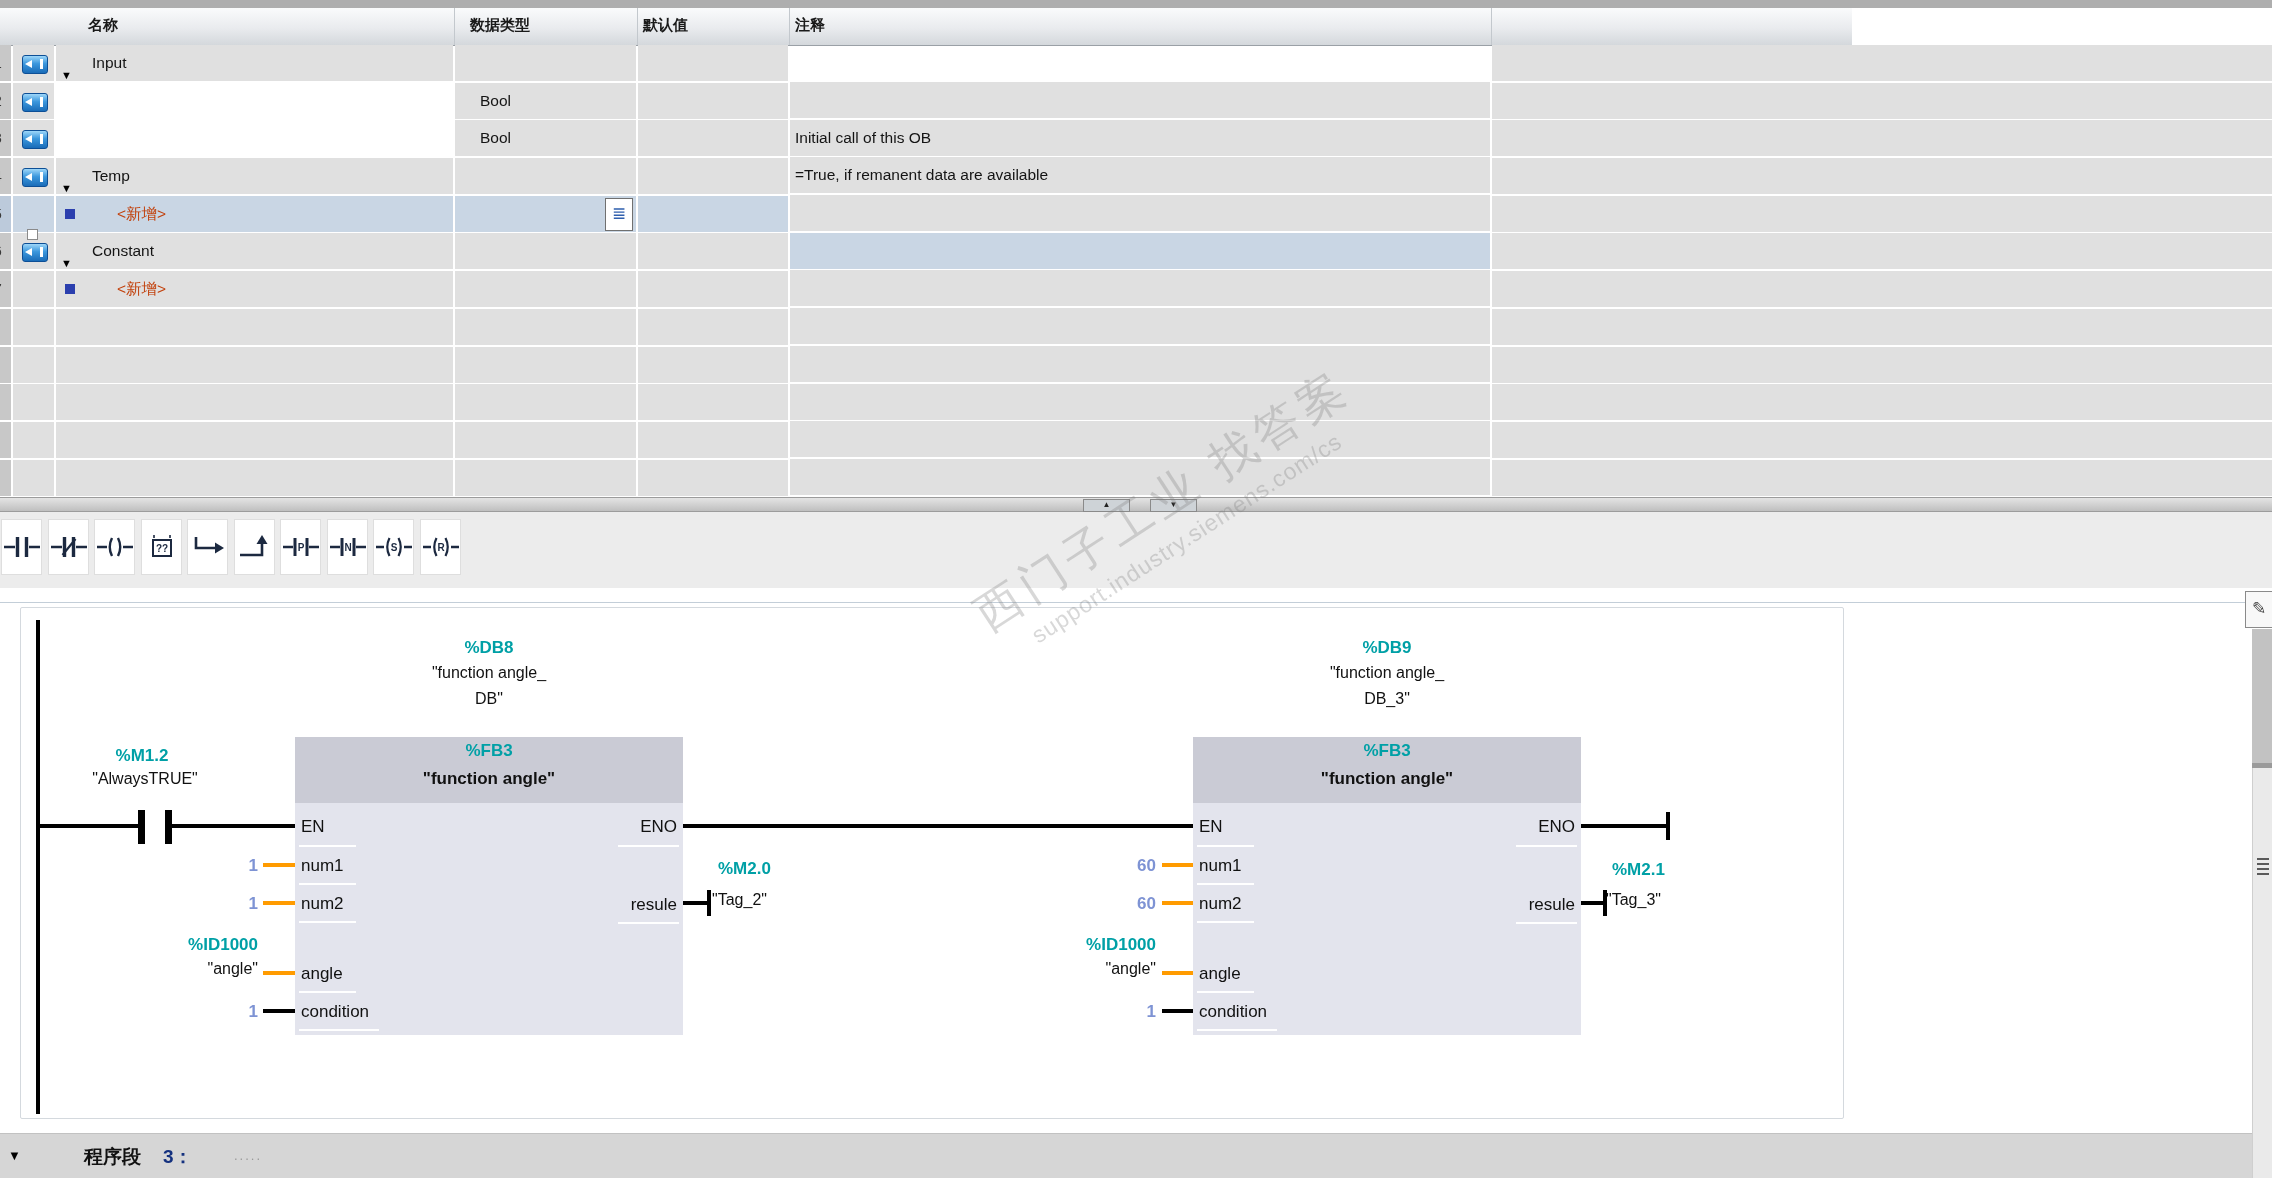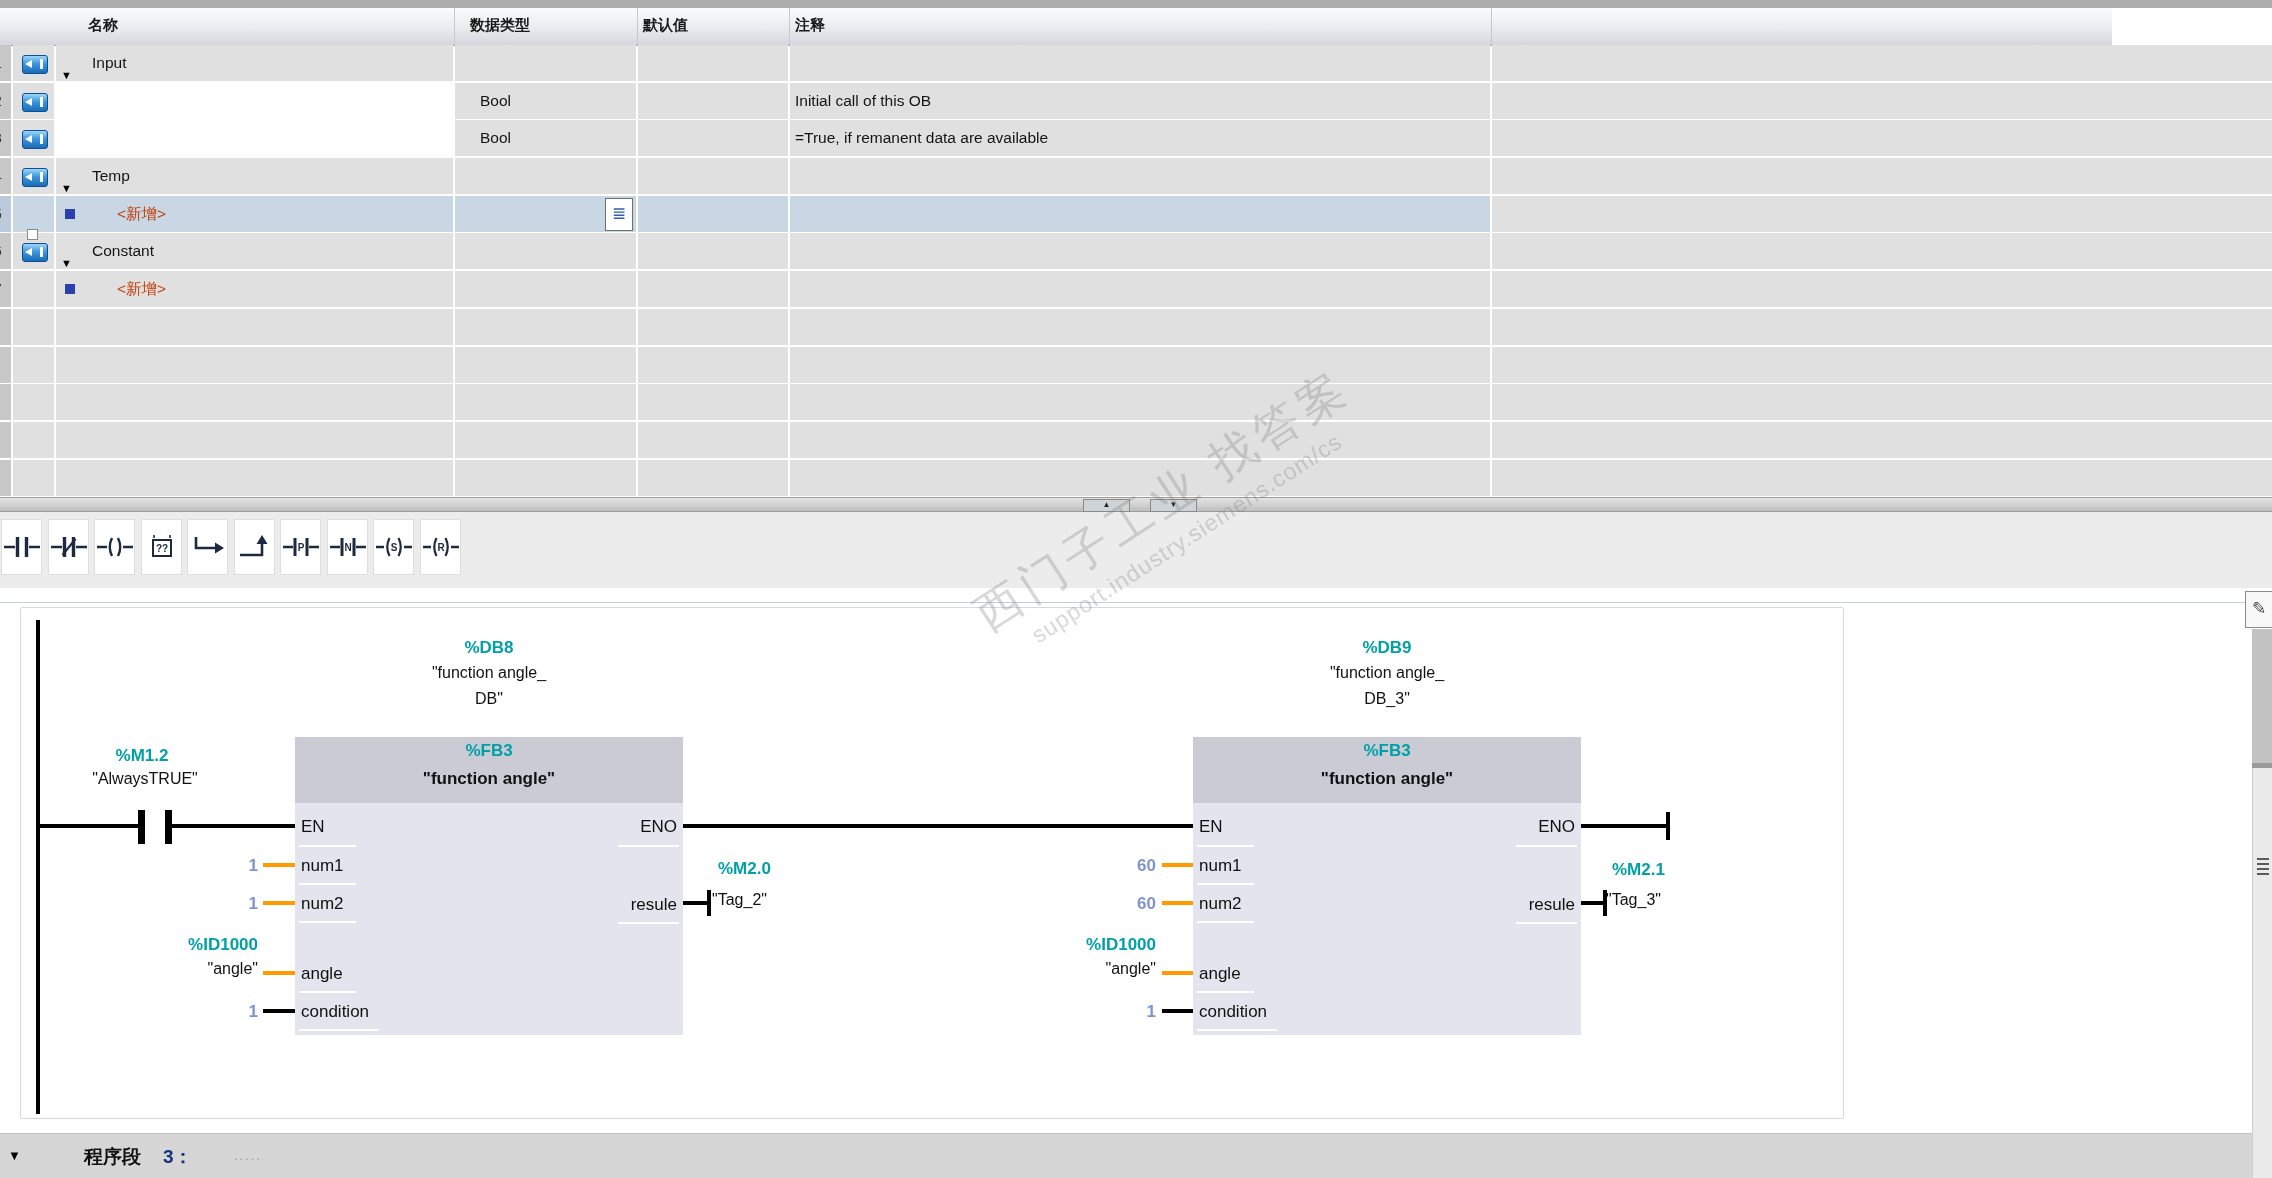--- a/index.html
+++ b/index.html
@@ -1,35 +1,35 @@
 <!DOCTYPE html>
 <html><head>
 <meta charset="utf-8">
 <style>
   html,body{margin:0;padding:0;background:#ffffff;font-family:"Liberation Sans",sans-serif;}
   #app{position:relative;width:2272px;height:1178px;overflow:hidden;background:#ffffff;}
   .abs{position:absolute;}
 
   
   #topstrip{left:0;top:0;width:2272px;height:8px;background:#aeaeae;}
-  #thead{left:0;top:8px;width:2112px;height:37px;
+  #thead{left:0;top:8px;width:1852px;height:37px;
          background:linear-gradient(180deg,#fafbfc 0%,#e9ebee 55%,#d4d8dc 100%);
          border-bottom:1px solid #9aa0a6;}
   .hlabel{position:absolute;top:8px;font-size:15px;font-weight:700;color:#1a1a1a;}
   .hsep{position:absolute;top:0;width:1px;height:37px;background:#c3c8cd;}
 
   .trow{position:absolute;left:0;width:2272px;height:36px;}
   .cell{position:absolute;top:0;height:36px;background:#e0e0e0;}
   .cn  {left:0;width:11px;background:#c8c8c8;color:#3a3a3a;font-size:14px;line-height:36px;overflow:hidden;}
   .cn span{display:inline-block;margin-left:-6px;}
   .ci  {left:13px;width:41px;}
   .cname{left:56px;width:397px;font-size:15.5px;line-height:36px;color:#141414;}
   .cdt {left:455px;width:181px;font-size:15.5px;line-height:36px;color:#141414;padding-left:0;}
   .cdef{left:638px;width:150px;}
-  .ccom{left:790px;width:700px;font-size:15.5px;line-height:36px;color:#141414;}
+  .ccom{left:790px;width:700px;font-size:15.5px;line-height:36px;color:#141414;margin-top:37px;}
   .cex {left:1492px;width:780px;}
   .cdt .v{margin-left:25px;} .ccom .v{margin-left:5px;}
   .sel .cell{background:#c9d6e4;} .sel .cn{background:#bccadb;} .sel .cex{background:#e0e0e0;}
   .ph{color:#c2410c;}
   .expander{position:absolute;left:5px;top:12px;font-size:11px;color:#000;}
   .bullet{position:absolute;left:9px;top:13px;width:10px;height:10px;background:#2b3fae;}
   .nm-sec{position:absolute;left:36px;top:0;line-height:36px;}
   .nm-par{position:absolute;left:61px;top:0;line-height:36px;}
   .pico{position:absolute;left:9px;top:10px;width:24px;height:17px;border-radius:3px;
         background:linear-gradient(180deg,#9ed7f9 0%,#3b97dd 45%,#1a6cb8 100%);

